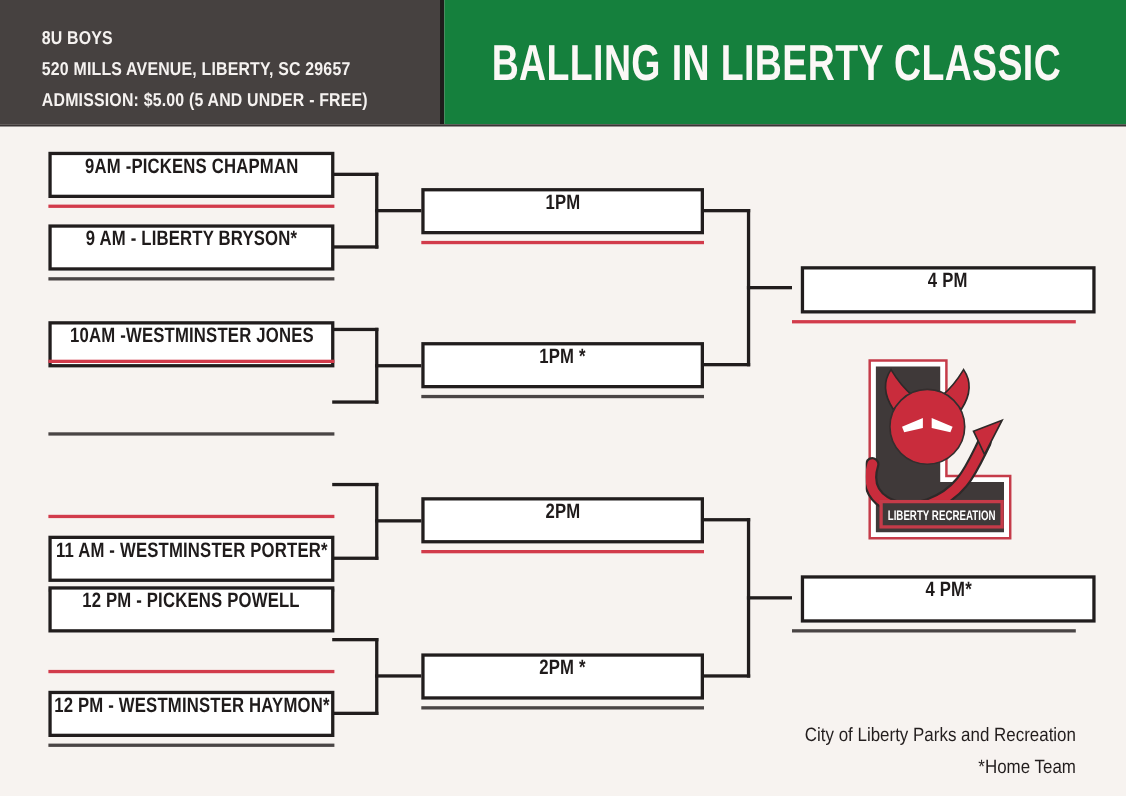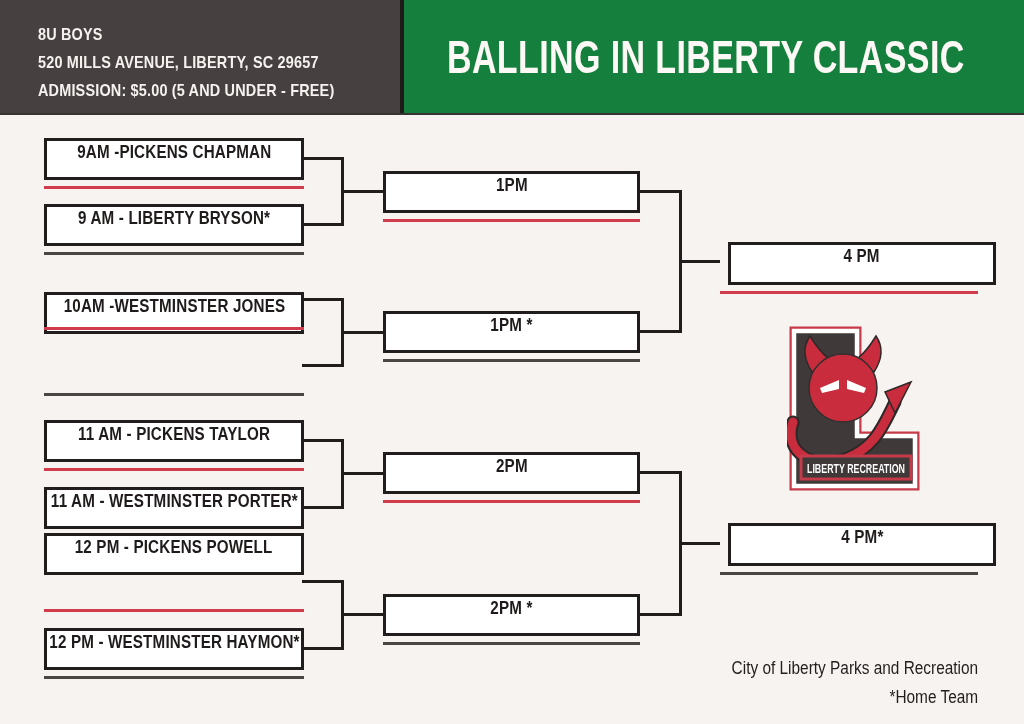--- a/index.html
+++ b/index.html
@@ -68,23 +68,20 @@
       <span class="lbl">9 AM - LIBERTY BRYSON*</span>
     </div>
   <div class="uline u-dark ul1" style="top:252px"></div>
 
   <div class="box r1" style="top:292px">
       <span class="lbl">10AM -WESTMINSTER JONES</span>
     </div>
   <div class="uline u-red ul1" style="top:327px"></div>
   <div class="uline u-dark ul1" style="top:393px"></div>
 
-  <div class="box r1" style="top:420px">
-      <span class="lbl">11 AM - PICKENS TAYLOR</span>
-    </div>
   <div class="uline u-red ul1" style="top:468px"></div>
   <div class="box r1" style="top:487px">
       <span class="lbl">11 AM - WESTMINSTER PORTER*</span>
     </div>
   <div class="uline u-dark ul1" style="top:535px"></div>
 
   <div class="box r1" style="top:533px">
       <span class="lbl">12 PM - PICKENS POWELL</span>
     </div>
   <div class="uline u-red ul1" style="top:609px"></div>

